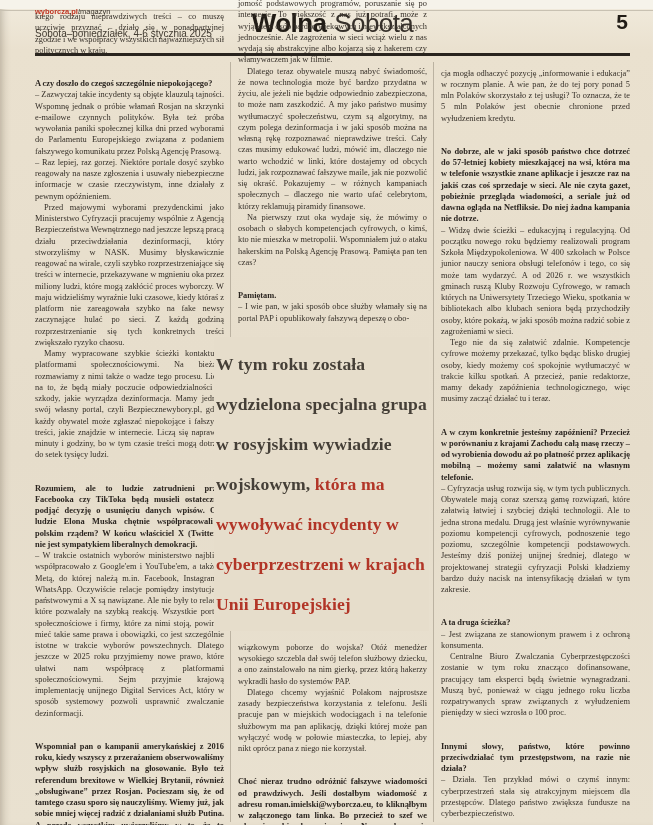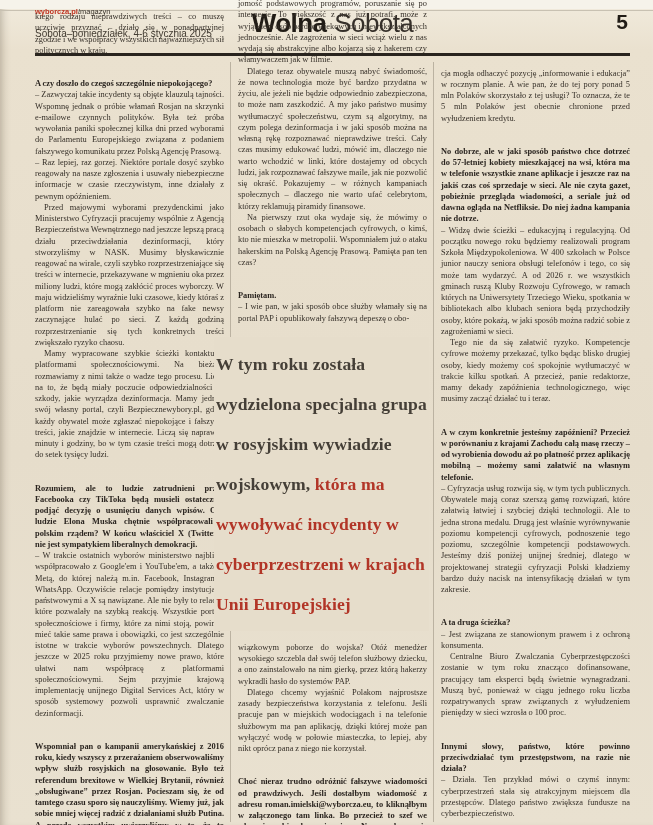--- a/index.html
+++ b/index.html
@@ -84,21 +84,21 @@
         <div class="quote"><span>W tym roku została wydzielona specjalna grupa w rosyjskim wywiadzie wojskowym, </span><span class="qred">która ma wywoływać incydenty w cyberprzestrzeni w krajach Unii Europejskiej</span></div>
         <p class="cont">wiązkowym poborze do wojska? Otóż menedżer wysokiego szczebla dał swój telefon służbowy dziecku, a ono zainstalowało na nim gierkę, przez którą hakerzy wykradli hasło do systemów PAP.</p>
         <p class="p">Dlatego chcemy wyjaśnić Polakom najprostsze zasady bezpieczeństwa korzystania z telefonu. Jeśli pracuje pan w miejskich wodociągach i na telefonie służbowym ma pan aplikację, dzięki której może pan wyłączyć wodę w połowie miasteczka, to lepiej, aby nikt oprócz pana z niego nie korzystał.</p>
         <p class="q">Choć nieraz trudno odróżnić fałszywe wiadomości od prawdziwych. Jeśli dostałbym wiadomość z adresu roman.imielski@wyborcza.eu, to kliknąłbym w załączonego tam linka. Bo przecież to szef we własnej osobie do mnie pisze. Nasze adresy nie kończą się domeną „eu”, ja to wiem, ale w pośpiechu...</p>
         <p class="a">– Każdy musi się uczyć całe życie. Uczyć nie tylko technologii, ale przede wszystkim czujności, nieufności w interakcji z nią.</p>
       </div>
     <div class="col">
         <p class="cont">cja mogła odhaczyć pozycję „informowanie i edukacja” w rocznym planie. A wie pan, że do tej pory ponad 5 mln Polaków skorzystało z tej usługi? To oznacza, że te 5 mln Polaków jest obecnie chronione przed wyłudzeniem kredytu.</p>
         <p class="q">No dobrze, ale w jaki sposób państwo chce dotrzeć do 57-letniej kobiety mieszkającej na wsi, która ma w telefonie wszystkie znane aplikacje i jeszcze raz na jakiś czas coś sprzedaje w sieci. Ale nie czyta gazet, pobieżnie przegląda wiadomości, a seriale już od dawna ogląda na Netfliksie. Do niej żadna kampania nie dotrze.</p>
         <p class="a">– Widzę dwie ścieżki – edukacyjną i regulacyjną. Od początku nowego roku będziemy realizowali program Szkoła Międzypokoleniowa. W 400 szkołach w Polsce junior nauczy seniora obsługi telefonów i tego, co się może tam wydarzyć. A od 2026 r. we wszystkich gminach ruszą Kluby Rozwoju Cyfrowego, w ramach których na Uniwersytety Trzeciego Wieku, spotkania w bibliotekach albo klubach seniora będą przychodziły osoby, które pokażą, w jaki sposób można radzić sobie z zagrożeniami w sieci.</p>
-        <p class="p">Tego nie da się załatwić ryzyko. Kompetencje cyfrowe możemy przekazać, tylko będąc blisko drugiej osoby, kiedy możemy coś spokojnie wytłumaczyć w trakcie kilku spotkań. A przecież, panie redaktorze, mamy dekady zapóźnienia technologicznego, więc musimy zacząć działać tu i teraz.</p>
+        <p class="p">Tego nie da się załatwić zdalnie. Kompetencje cyfrowe możemy przekazać, tylko będąc blisko drugiej osoby, kiedy możemy coś spokojnie wytłumaczyć w trakcie kilku spotkań. A przecież, panie redaktorze, mamy dekady zapóźnienia technologicznego, więc musimy zacząć działać tu i teraz.</p>
         <p class="q">A w czym konkretnie jesteśmy zapóźnieni? Przecież w porównaniu z krajami Zachodu całą masę rzeczy – od wyrobienia dowodu aż po płatność przez aplikację mobilną – możemy sami załatwić na własnym telefonie.</p>
         <p class="a">– Cyfryzacja usług rozwija się, w tym tych publicznych. Obywatele mają coraz szerszą gamę rozwiązań, które załatwią łatwiej i szybciej dzięki technologii. Ale to jedna strona medalu. Drugą jest właśnie wyrównywanie poziomu kompetencji cyfrowych, podnoszenie tego poziomu, szczególnie kompetencji podstawowych. Jesteśmy dziś poniżej unijnej średniej, dlatego w projektowanej strategii cyfryzacji Polski kładziemy bardzo duży nacisk na intensyfikację działań w tym zakresie.</p>
         <p class="q">A ta druga ścieżka?</p>
         <p class="a">– Jest związana ze stanowionym prawem i z ochroną konsumenta.</p>
         <p class="p">Centralne Biuro Zwalczania Cyberprzestępczości zostanie w tym roku znacząco dofinansowane, pracujący tam eksperci będą świetnie wynagradzani. Muszą być, ponieważ w ciągu jednego roku liczba rozpatrywanych spraw związanych z wyłudzeniem pieniędzy w sieci wzrosła o 100 proc.</p>
         <p class="q">Innymi słowy, państwo, które powinno przeciwdziałać tym przestępstwom, na razie nie działa?</p>
         <p class="a">– Działa. Ten przykład mówi o czymś innym: cyberprzestrzeń stała się atrakcyjnym miejscem dla przestępców. Dlatego państwo zwiększa fundusze na cyberbezpieczeństwo.</p>
       </div>
   </div>
 </div>

